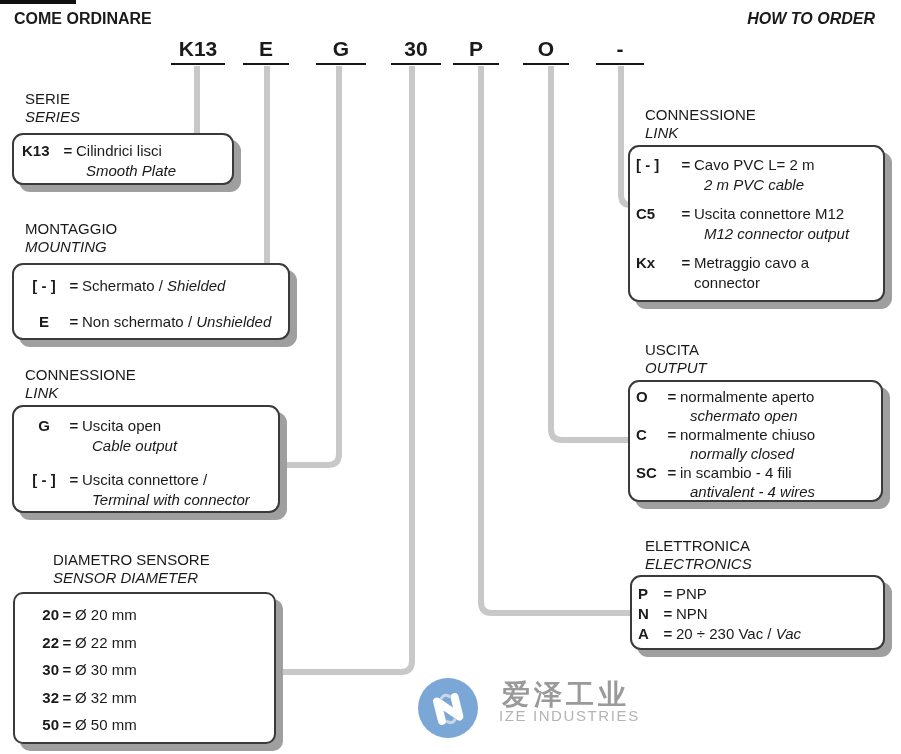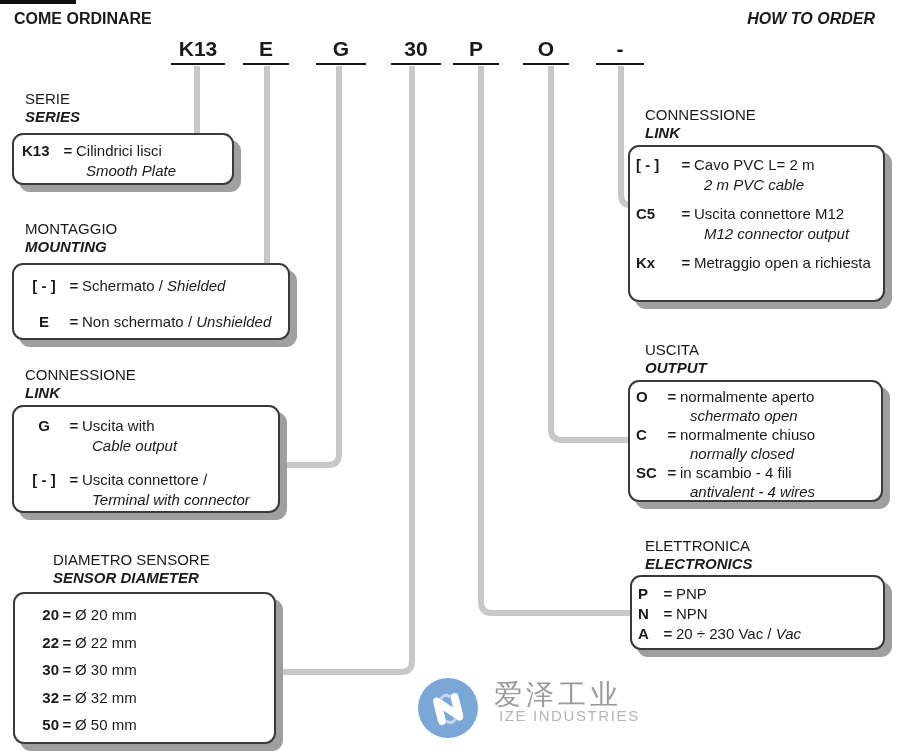--- a/index.html
+++ b/index.html
@@ -21,50 +21,50 @@
   .seg-30  { left:391px; width:50px; }
   .seg-p   { left:453px; width:46px; }
   .seg-o   { left:523px; width:46px; }
   .seg-dash{ left:596px; width:48px; }
 
   
   .lines { position:absolute; left:0; top:0; z-index:1; }
 
   
   .box-label { position:absolute; font-size:15px; line-height:18px; z-index:2; }
-  .box-label .lbl-en { display:block; font-style:italic;font-weight:bold; }
+  .box-label .lbl-en { display:block; font-style:italic; }
 
   
   .box { position:absolute; z-index:2; background:#ffffff; border:2px solid #3a3a3a;
          border-radius:11px; box-shadow:7px 7px 0 #9f9f9f; font-size:15px;
          box-sizing:border-box; }
   .entry { display:grid; grid-template-columns:var(--codew,40px) 16px 1fr; align-items:start; line-height:20px; }
   .code { font-weight:bold; white-space:nowrap; }
   .eq   { font-weight:bold; text-align:center; }
   .en-i { font-style:italic; }
   .en-b { display:block; font-style:italic; padding-left:10px; }
   .en-b.upright { font-style:normal; }
 
   #box-serie      { left:12px;  top:133px; width:222px; height:52px;  padding:6px 8px;  --codew:38px; }
   #box-montaggio  { left:12px;  top:263px; width:278px; height:77px;  padding:11px 8px; --codew:44px; display:flex; flex-direction:column; gap:16px; }
   #box-montaggio .code { text-align:center; }
   #box-cavo       { left:12px;  top:405px; width:268px; height:108px; padding:9px 8px;  --codew:44px; display:flex; flex-direction:column; gap:14px; }
   #box-cavo .code { text-align:center; }
-  #box-diametro   { left:13px;  top:592px; width:263px; height:152px; padding:7px 8px 7px 14px; --codew:30px; display:flex; flex-direction:column; }
+  #box-diametro   { left:13px;  top:592px; width:263px; height:152px; padding:7px 8px 7px 14px; --codew:30px; display:flex; flex-direction:column;border-radius:10px; }
   #box-diametro .entry { line-height:27.5px; }
   #box-diametro .code { text-align:right; }
   #box-link       { left:628px; top:145px; width:257px; height:157px; padding:8px 6px;  --codew:42px; display:flex; flex-direction:column; gap:9px; }
   #box-uscita     { left:628px; top:380px; width:255px; height:122px; padding:5px 6px;  --codew:28px; display:flex; flex-direction:column; gap:0px; }
   #box-uscita .entry { line-height:19px; }
   #box-elettronica{ left:630px; top:575px; width:255px; height:75px;  padding:7px 6px;  --codew:22px; display:flex; flex-direction:column; }
 
   
   .logo { position:absolute; left:418px; top:676px; width:260px; height:64px; z-index:2; }
   .logo-circle { position:absolute; left:0; top:2px; width:60px; height:60px; }
-  .logo-cn { position:absolute; left:76px; top:0px; font-size:28px; font-weight:normal;
+  .logo-cn { position:absolute; left:84px; top:0px; font-size:28px; font-weight:bold;
              color:#9a9a9a; letter-spacing:4px; white-space:nowrap; }
   .logo-en { position:absolute; left:81px; top:31px; font-size:15px; color:#b4b4b4;
              letter-spacing:1.6px; white-space:nowrap; }
 </style>
 </head>
 <body>
 
 <div id="page">
 
   <div class="top-bar"></div>
@@ -131,21 +131,21 @@
 
   <div class="box-label" style="left:25px; top:366px;">
     <span class="lbl-it">CONNESSIONE</span>
     <span class="lbl-en">LINK</span>
   </div>
   <div class="box" id="box-cavo">
     <div class="entry">
       <span class="code">G</span>
       <span class="eq">=</span>
       <span class="txt">
-        <span class="it">Uscita with</span>
+        <span class="it">Uscita open</span>
         <span class="en-b">Cable output</span>
       </span>
     </div>
     <div class="entry">
       <span class="code">[ - ]</span>
       <span class="eq">=</span>
       <span class="txt">
         <span class="it">Uscita connettore /</span>
         <span class="en-b">Terminal with connector</span>
       </span>
@@ -202,21 +202,21 @@
       <span class="eq">=</span>
       <span class="txt">
         <span class="it">Uscita connettore M12</span>
         <span class="en-b">M12 connector output</span>
       </span>
     </div>
     <div class="entry">
       <span class="code">Kx</span>
       <span class="eq">=</span>
       <span class="txt">
-        <span class="it">Metraggio open a richiesta</span>
+        <span class="it">Metraggio cavo a connector</span>
       </span>
     </div>
   </div>
 
   <div class="box-label" style="left:645px; top:341px;">
     <span class="lbl-it">USCITA</span>
     <span class="lbl-en">OUTPUT</span>
   </div>
   <div class="box" id="box-uscita">
     <div class="entry">

